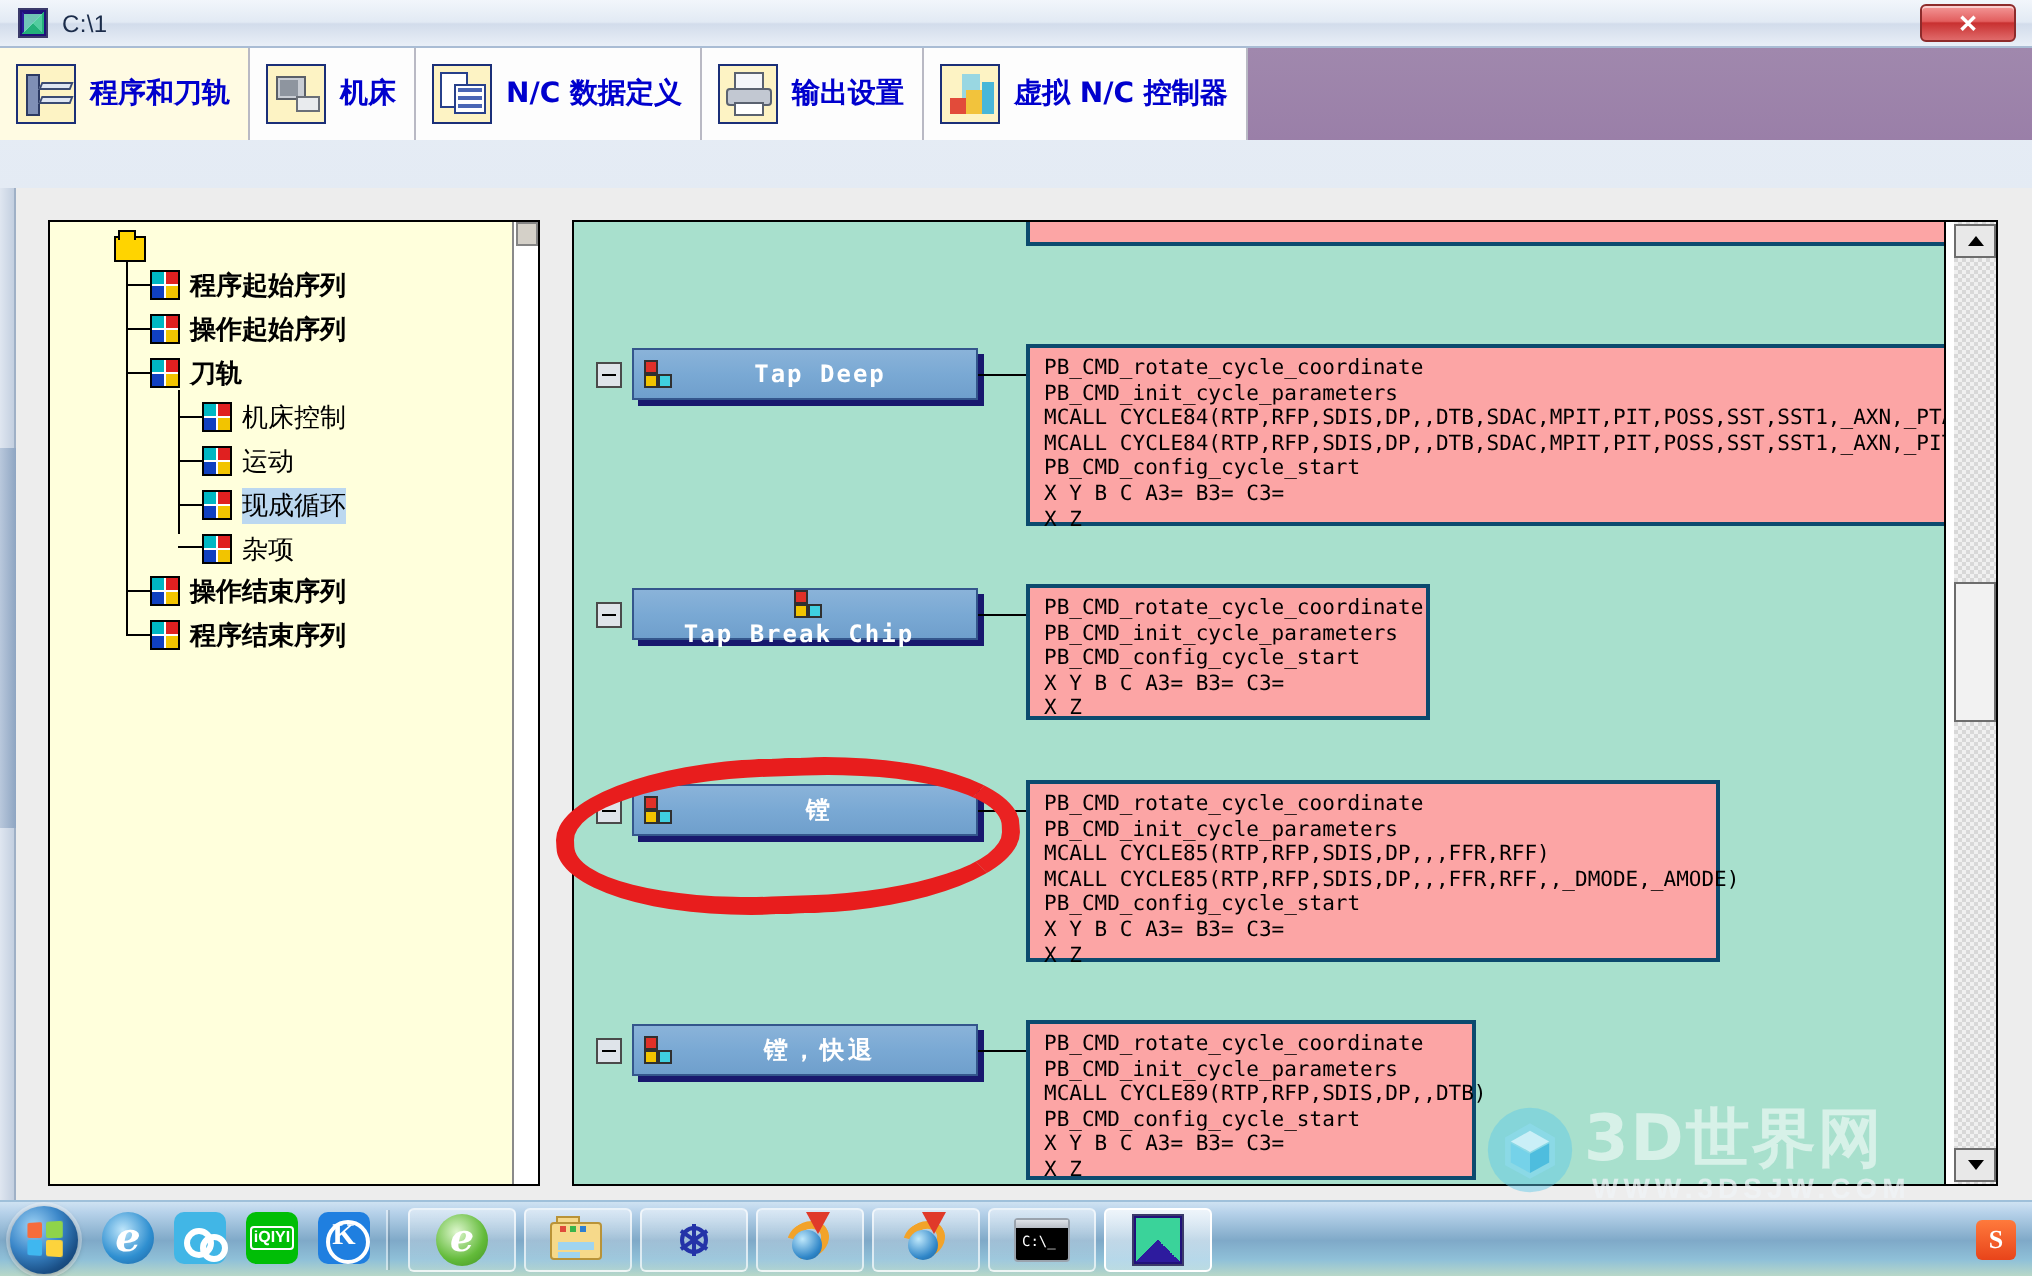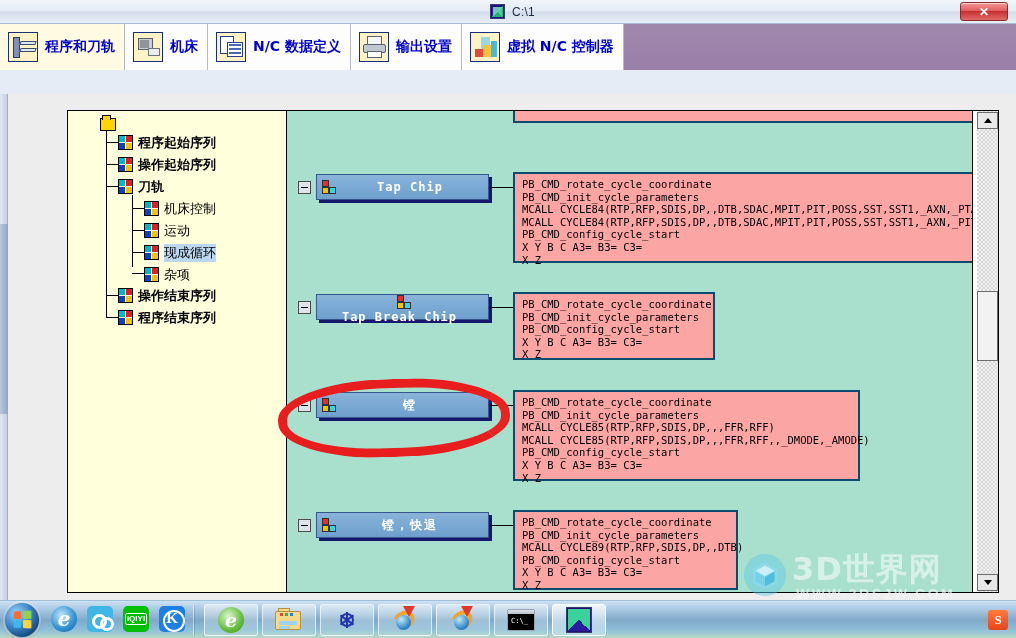--- a/index.html
+++ b/index.html
@@ -11,21 +11,21 @@
   #app {
     position:relative; width:1016px; height:638px;
     background: linear-gradient(to bottom,#e8eef6 0%, #dde6f1 40%, #cfd9e6 100%);
   }
 
   
   .titlebar {
     position:absolute; left:0; top:0; width:1016px; height:24px;
     background: linear-gradient(to bottom,#f2f6fb 0%,#e2eaf4 48%,#d2dceb 52%,#e9eff7 100%);
     border-bottom:1px solid #a9bcd4;
-    display:flex; align-items:center;justify-content:center;
+    display:flex; align-items:center;
   }
   .title-icon {
     width:15px; height:15px; margin-left:9px; margin-right:7px;
     border:1px solid #3a3a6a; position:relative; overflow:hidden;
     background:#20117a;
   }
   .title-icon::before{
     content:""; position:absolute; inset:1px;
     background:
       linear-gradient(135deg, transparent 49%, #23b07a 50%) ,
@@ -124,21 +124,20 @@
   .outer-scroll-left .thumb{
     position:absolute; left:0; top:130px; width:8px; height:190px;
     background:linear-gradient(to right,#b9c8dc,#8ea5c2);
   }
 
   
   .treepanel{
     position:absolute; left:24px; top:16px; width:246px; height:483px;
     background:#ffffdc; border:1px solid #000;
     overflow:hidden;
-    margin-left:43px;
   }
   .tree{ position:relative; padding:6px 0 0 0; }
   .node{ position:relative; display:flex; align-items:center; height:23px; }
   .node .lbl{
     font-size:13px; color:#000; white-space:nowrap;
     font-family:"DejaVu Sans", sans-serif;
   }
   .node.lvl1 .lbl{ font-weight:bold; }
   .node.lvl2 .lbl{ font-weight:normal; }
   .node.sel .lbl{ background:#bcd8f0; }
@@ -556,21 +555,21 @@
 X Z</pre>
         </div>
 
         <div class="expander" style="left:11px;top:70px;"></div>
         <div class="nodebtn" style="left:29px;top:63px;">
           <div class="nico">
               <i class="r"></i>
               <i class="y"></i>
               <i class="b"></i>
             </div>
-          <div class="ntext">Tap Chip</div>
+          <div class="ntext">Tap Deep</div>
         </div>
         <div class="connector" style="left:202px;top:76px;width:24px;"></div>
         <div class="codebox" style="left:226px;top:61px;width:461px;height:91px;">
           <pre>PB_CMD_rotate_cycle_coordinate
 PB_CMD_init_cycle_parameters
 MCALL CYCLE84(RTP,RFP,SDIS,DP,,DTB,SDAC,MPIT,PIT,POSS,SST,SST1,_AXN,_PTAB,_
 MCALL CYCLE84(RTP,RFP,SDIS,DP,,DTB,SDAC,MPIT,PIT,POSS,SST,SST1,_AXN,_PITA,_
 PB_CMD_config_cycle_start
 X Y B C A3= B3= C3=
 X Z</pre>

